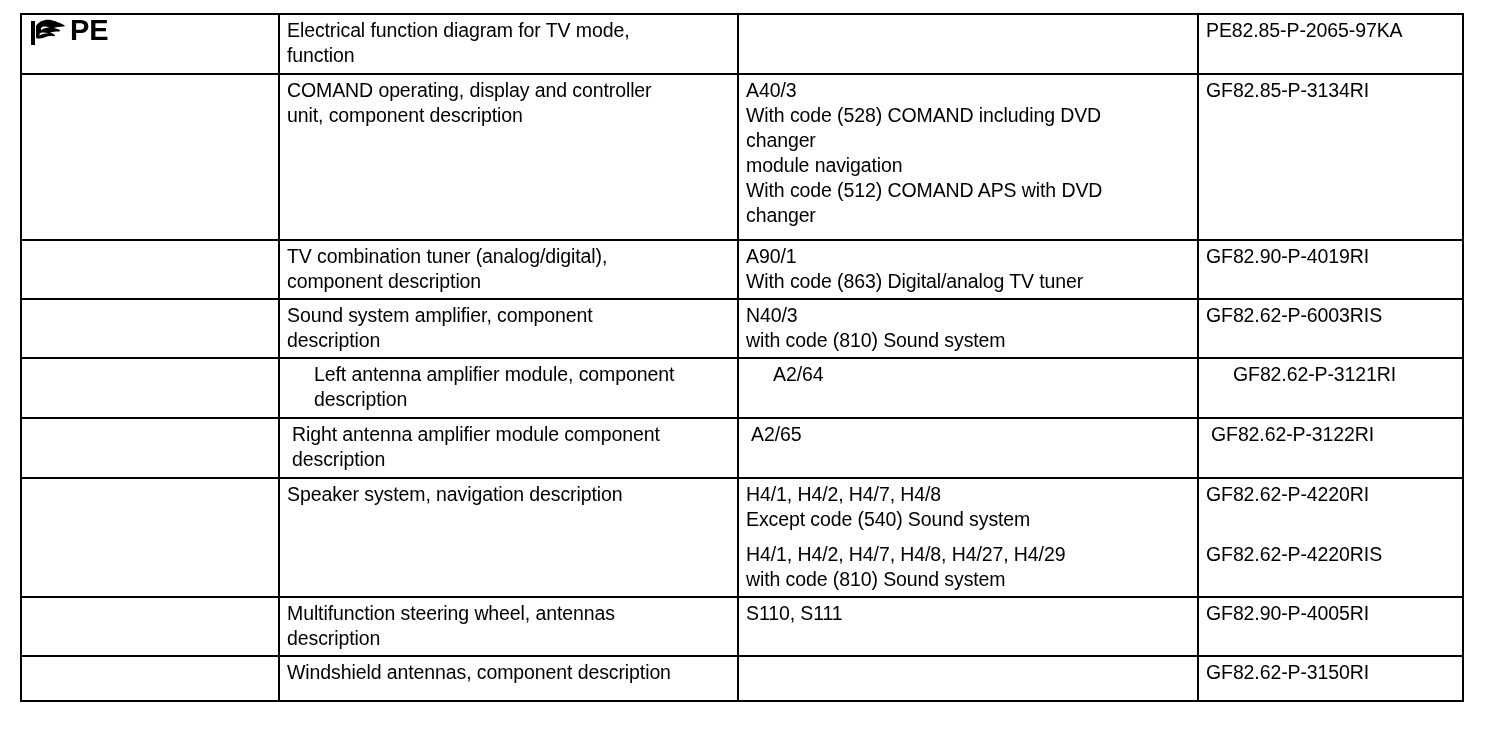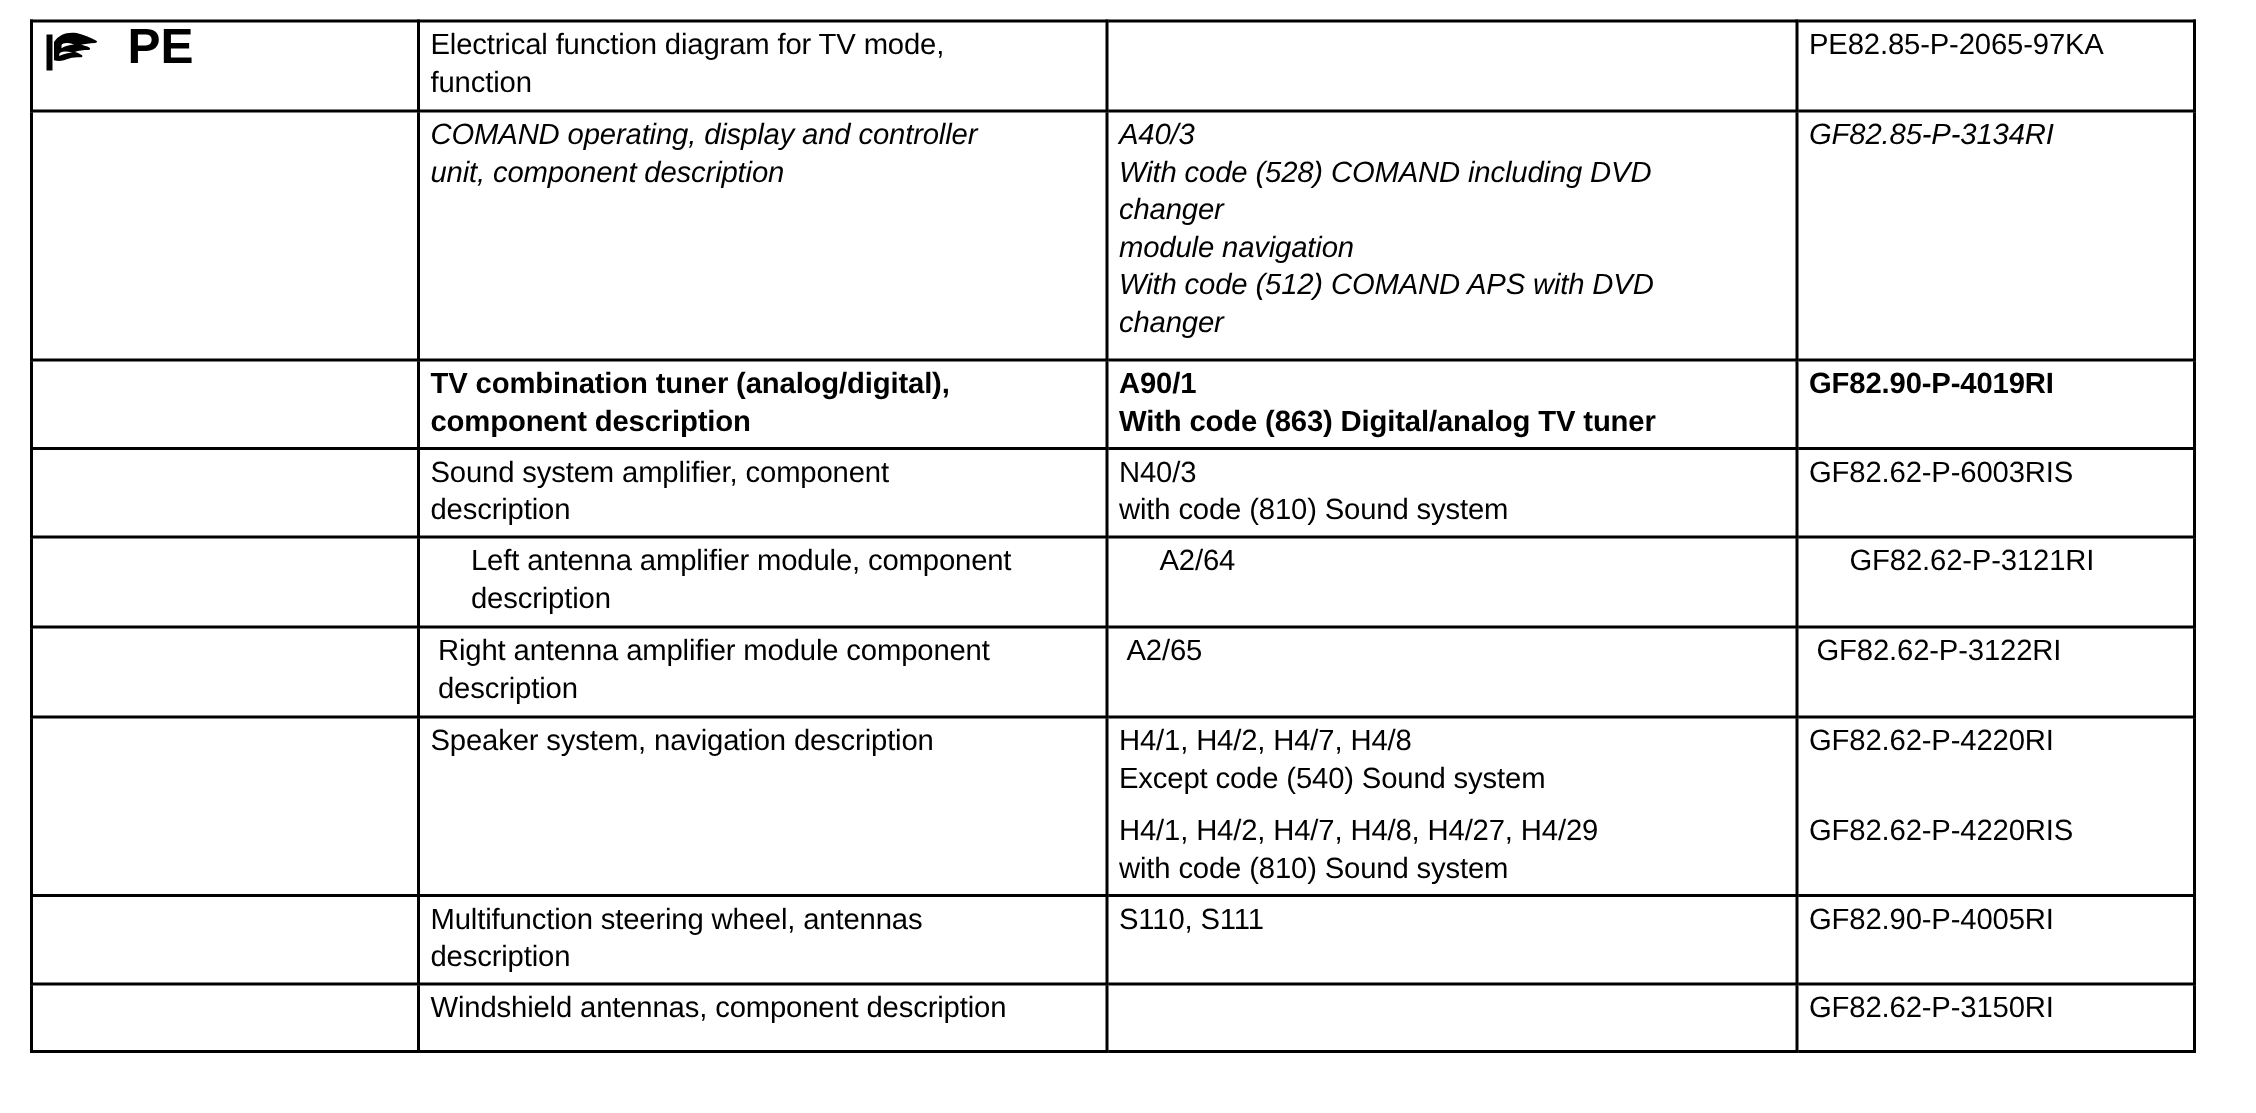--- a/index.html
+++ b/index.html
@@ -51,33 +51,33 @@
     display: inline-block;
     vertical-align: -6px;
     width: 40px;
     height: 30px;
     position: relative;
     overflow: hidden;
   }
   .hand-icon svg { display: block; }
   .pe-label {
     font-weight: bold;
-    font-size: 33px;
+    font-size: 29px;
     letter-spacing: 0px;
     vertical-align: 2px;
-    margin-left: 16px;
+    margin-left: 1px;
   }
   .line { display: block; white-space: pre-wrap; }
   .gap-line { display: block; height: 25px; }
   .blockgap { display: block; height: 10px; }
 
   
   tr.r-0 td { height: 51px; }
-  tr.r-1 td { height: 157px; font-style: italic; }
-  tr.r-2 td { height: 50px; font-weight: bold; }
+  tr.r-1 td { height: 157px; }
+  tr.r-2 td { height: 50px; }
   tr.r-3 td { height: 50px; }
   tr.r-4 td { height: 51px; padding-left: 34px; }
   tr.r-5 td { height: 51px; padding-left: 12px; }
   tr.r-6 td { height: 107px; }
   tr.r-7 td { height: 51px; }
   tr.r-8 td { height: 50px; }
   tr.r-9 td { height: 36px; }
 </style>
 </head>
 <body>

